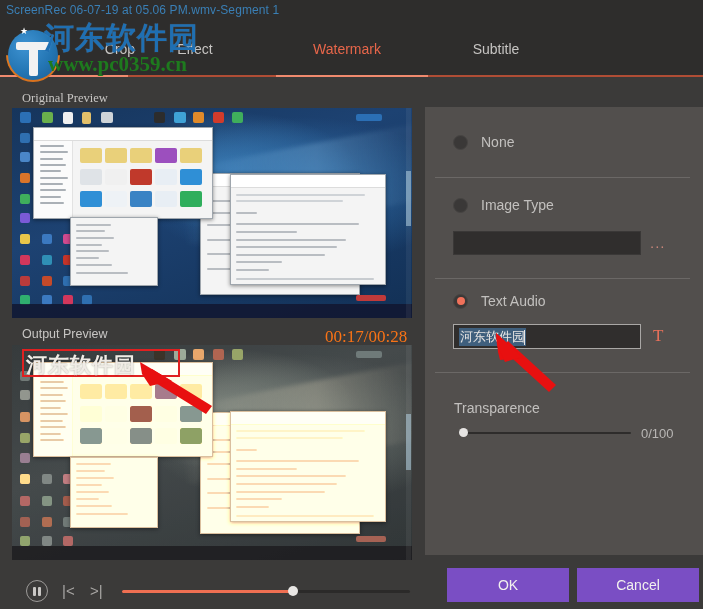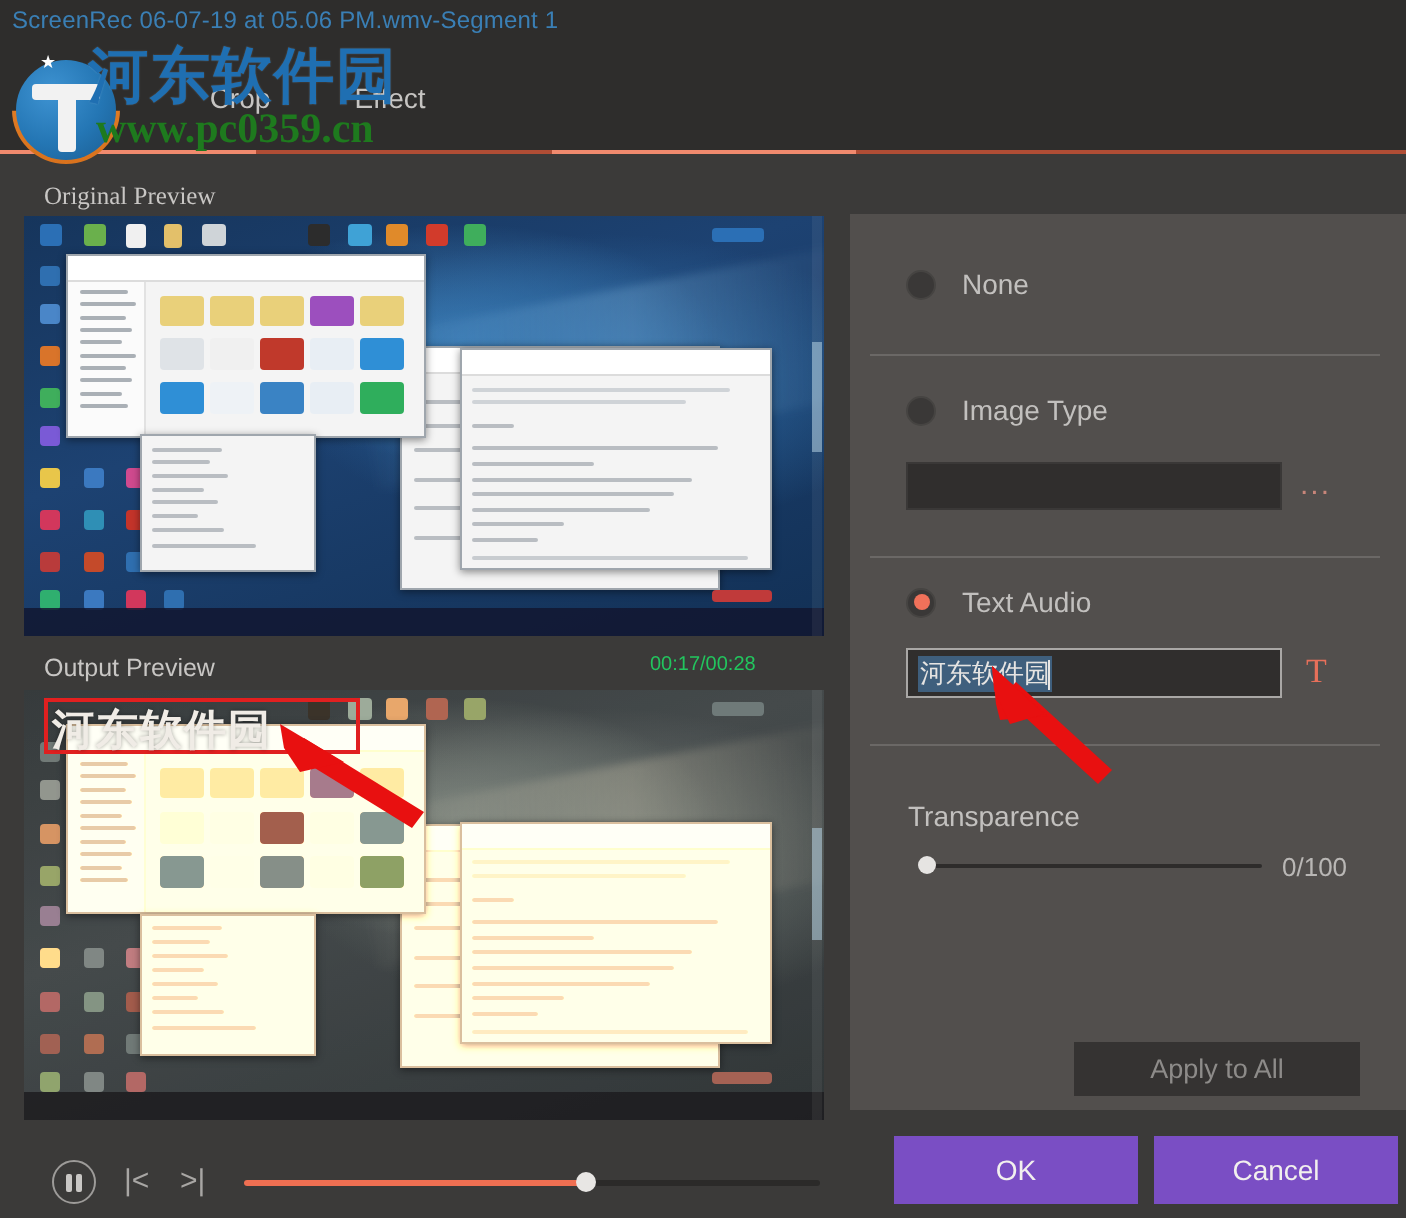--- a/index.html
+++ b/index.html
@@ -84,21 +84,21 @@
     position: absolute; left: 48px; top: 38px;
     font-size: 21px; font-weight: bold; color: #1e7a1e;
     font-family: "Liberation Serif", serif;
   }
 
   
   .lbl {
     position: absolute; font-size: 12.5px; color: #c8c6c4;
   }
   .timestamp {
-    position: absolute; font-size: 10px; color: #22c55e;
+    position: absolute; font-size: 17px; color: #f97316; font-family: Liberation Serif, serif;
   }
   .preview {
     position: absolute; overflow: hidden; background: #1d3c62;
   }
   .preview .scrollbar {
     position: absolute; right: 1px; top: 0; width: 5px; height: 100%;
     background: rgba(255,255,255,0.06);
   }
   .preview .scrollthumb {
     position: absolute; right: 1px; width: 5px; background: rgba(180,210,225,0.55);
@@ -238,20 +238,26 @@
   <div class="titlebar">
     <div class="title">ScreenRec 06-07-19 at 05.06 PM.wmv-Segment 1</div>
   </div>
 
   <div class="tabbar">
     <div class="tab" style="left:70px;width:100px;">
       <span>Crop</span>
     </div>
     <div class="tab" style="left:145px;width:100px;">
       <span>Effect</span>
+    </div>
+    <div class="tab active" style="left:297px;width:100px;">
+      <span>Watermark</span>
+    </div>
+    <div class="tab" style="left:446px;width:100px;">
+      <span>Subtitle</span>
     </div>
   </div>
   <div class="tabs-underline">
     <div class="seg" style="left:0px;width:128px;"></div>
     <div class="seg" style="left:276px;width:152px;"></div>
   </div>
 
   <div class="lbl" style="left:22px;top:91px;font-family:Liberation Serif, serif;">Original Preview</div>
 
   <div class="preview" style="left:12px;top:108px;width:400px;height:210px;">
@@ -508,23 +514,20 @@
       <span class="caret" style="left:70px;top:5px;"></span>
     </div>
     <div class="t-icon" style="left:228px;top:219px;">T</div>
     <div class="divider" style="left:10px;top:265px;width:255px;"></div>
 
     <div class="radio-label" style="position:absolute;left:29px;top:293px;margin-left:0;">Transparence</div>
     <div class="slider-track" style="left:38px;top:325px;width:168px;"></div>
     <div class="slider-knob" style="left:34px;top:321px;"></div>
     <div class="slider-val" style="left:216px;top:319px;">0/100</div>
 
-    <div class="apply-btn" style="left:112px;top:414px;width:143px;height:27px;">
-      <span>Apply to All</span>
-    </div>
   </div>
 
   <div class="play-circle" style="left:26px;top:580px;">
     <span class="b1"></span>
     <span class="b2"></span>
   </div>
   <div class="navbtn" style="left:62px;top:582px;">|&lt;</div>
   <div class="navbtn" style="left:90px;top:582px;">&gt;|</div>
 
   <div class="prog-bg" style="left:122px;top:590px;width:288px;"></div>

